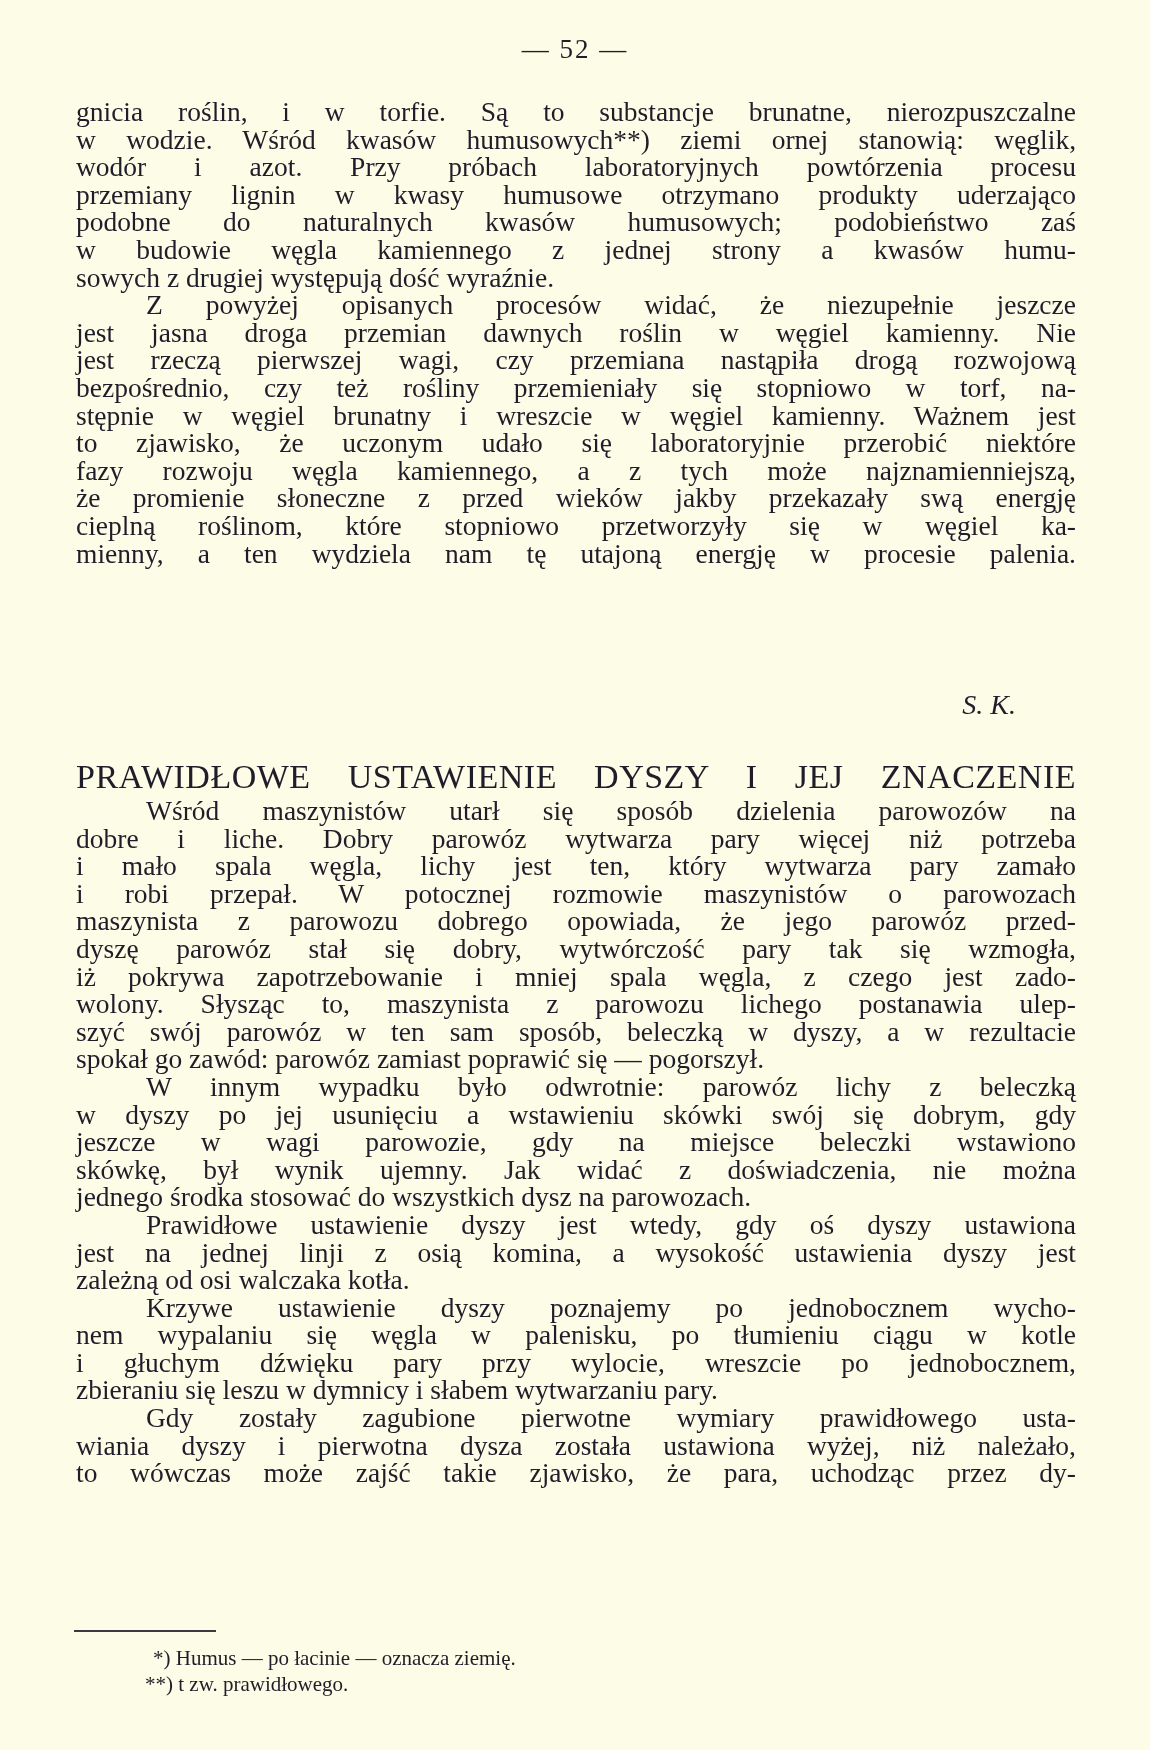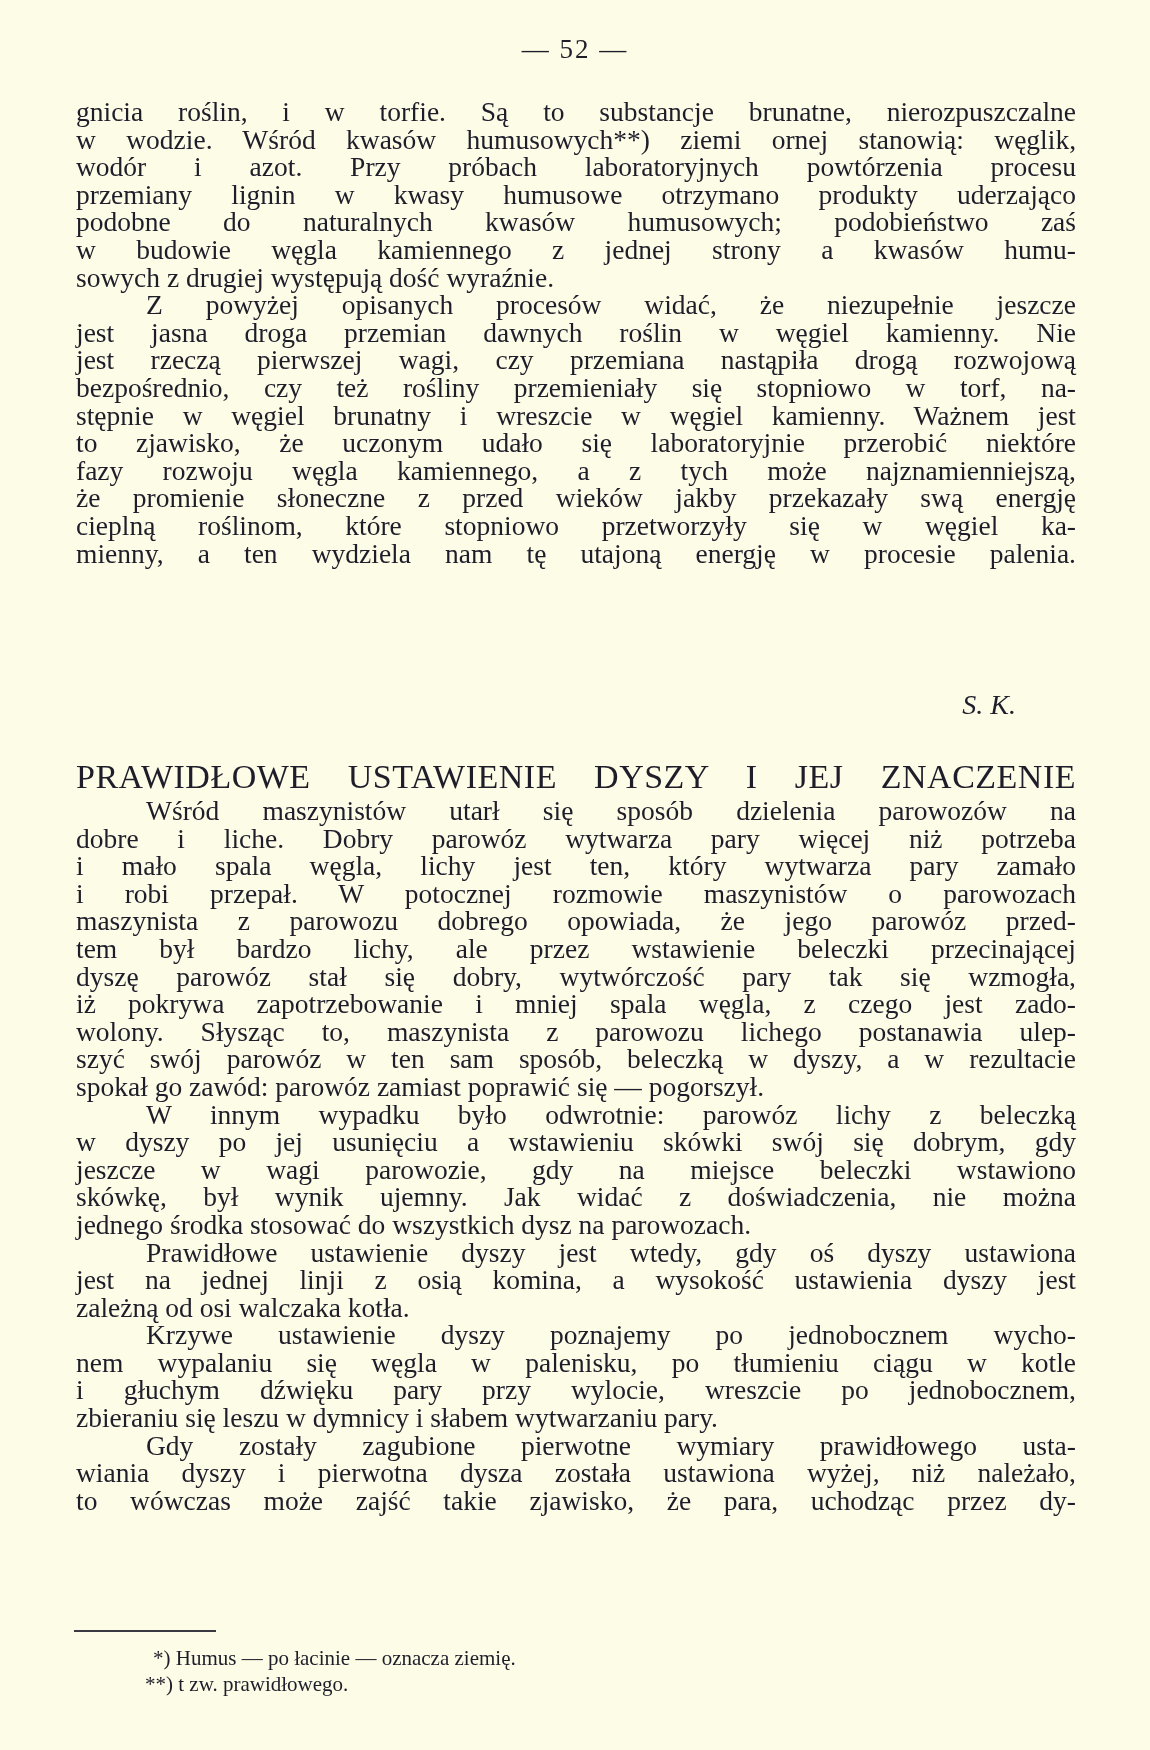--- a/index.html
+++ b/index.html
@@ -69,21 +69,20 @@
 <div class="signature">S. K.</div>
 
 <div class="section-title">PRAWIDŁOWE USTAWIENIE DYSZY I JEJ ZNACZENIE</div>
 
 <div class="text-block" style="top:797px;">
   <span class="line indent" style="white-space: normal; height: 27.6px; overflow: visible;">Wśród maszynistów utarł się sposób dzielenia parowozów na</span>
   <span class="line" style="white-space: normal; height: 27.6px; overflow: visible;">dobre i liche. Dobry parowóz wytwarza pary więcej niż potrzeba</span>
   <span class="line" style="white-space: normal; height: 27.6px; overflow: visible;">i mało spala węgla, lichy jest ten, który wytwarza pary zamało</span>
   <span class="line" style="white-space: normal; height: 27.6px; overflow: visible;">i robi przepał. W potocznej rozmowie maszynistów o parowozach</span>
   <span class="line" style="white-space: normal; height: 27.6px; overflow: visible;">maszynista z parowozu dobrego opowiada, że jego parowóz przed-</span>
-  <span class="line" style="white-space: normal; height: 27.6px; overflow: visible;">tem był bardzo lichy, ale przez wstawienie beleczki przecinającej</span>
   <span class="line" style="white-space: normal; height: 27.6px; overflow: visible;">dyszę parowóz stał się dobry, wytwórczość pary tak się wzmogła,</span>
   <span class="line" style="white-space: normal; height: 27.6px; overflow: visible;">iż pokrywa zapotrzebowanie i mniej spala węgla, z czego jest zado-</span>
   <span class="line" style="white-space: normal; height: 27.6px; overflow: visible;">wolony. Słysząc to, maszynista z parowozu lichego postanawia ulep-</span>
   <span class="line" style="white-space: normal; height: 27.6px; overflow: visible;">szyć swój parowóz w ten sam sposób, beleczką w dyszy, a w rezultacie</span>
   <span class="line last" style="white-space: normal; height: 27.6px; overflow: visible;">spokał go zawód: parowóz zamiast poprawić się — pogorszył.</span>
   <span class="line indent" style="white-space: normal; height: 27.6px; overflow: visible;">W innym wypadku było odwrotnie: parowóz lichy z beleczką</span>
   <span class="line" style="white-space: normal; height: 27.6px; overflow: visible;">w dyszy po jej usunięciu a wstawieniu skówki swój się dobrym, gdy</span>
   <span class="line" style="white-space: normal; height: 27.6px; overflow: visible;">jeszcze w wagi parowozie, gdy na miejsce beleczki wstawiono</span>
   <span class="line" style="white-space: normal; height: 27.6px; overflow: visible;">skówkę, był wynik ujemny. Jak widać z doświadczenia, nie można</span>
   <span class="line last" style="white-space: normal; height: 27.6px; overflow: visible;">jednego środka stosować do wszystkich dysz na parowozach.</span>

